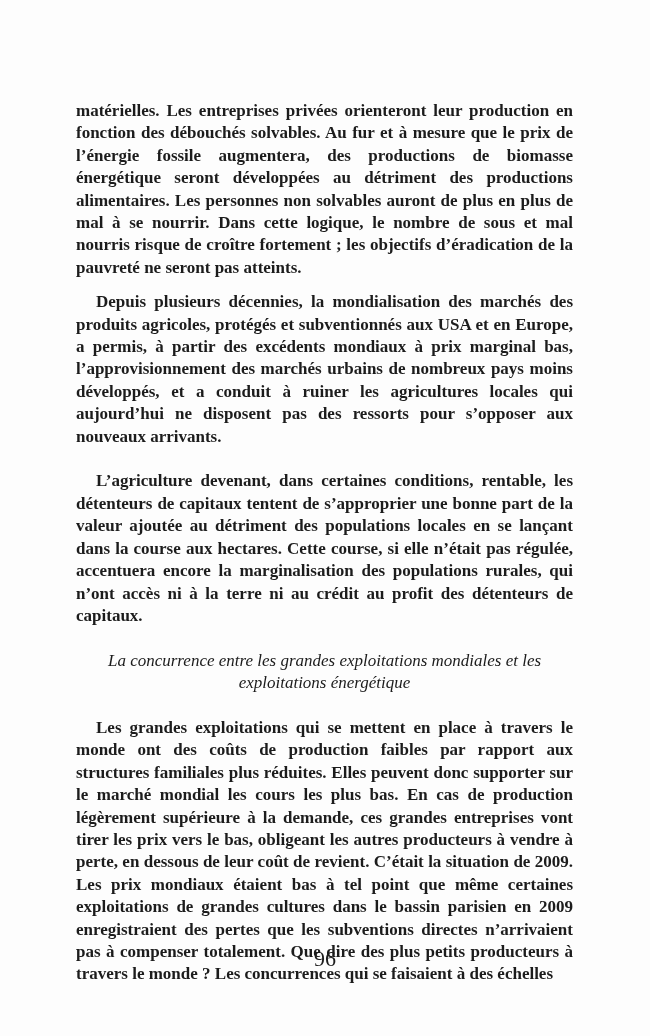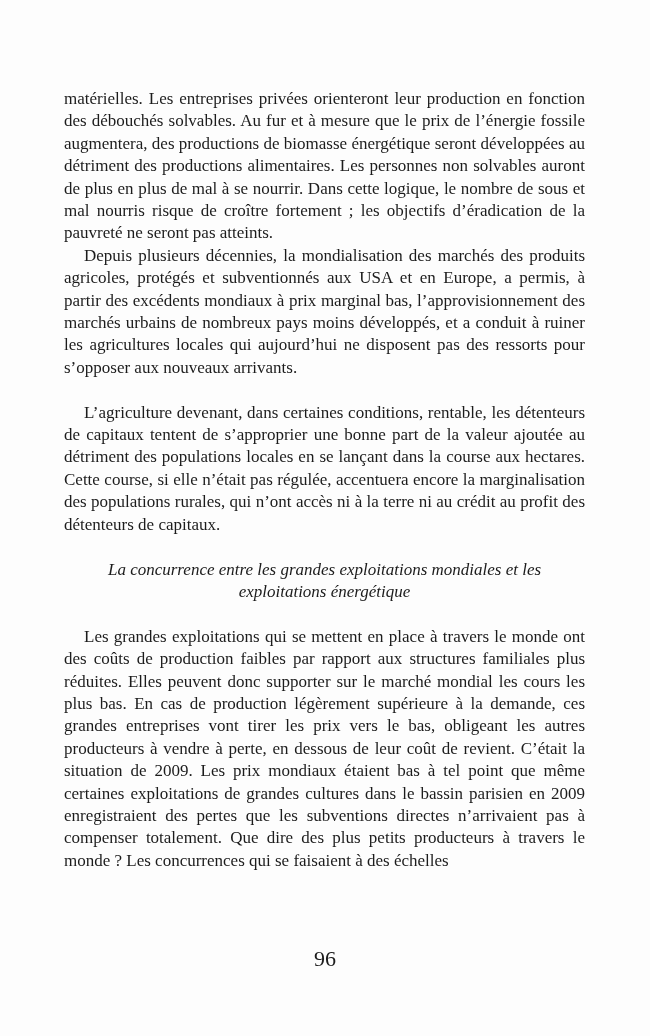--- a/index.html
+++ b/index.html
@@ -23,24 +23,25 @@
   }
   .text-block {
     position: absolute;
     top: 88px;
     left: 64px;
     width: 521px;
     font-size: 17px;
     line-height: 22.4px;
   }
   p.body-par {
-    margin: 0;
+    margin: 12px;
     text-align: justify;
     text-indent: 20px;
     hyphens: none;
+    font-weight: bold;
   }
   p.no-indent {
     text-indent: 0;
   }
   p.gap-above {
     margin-top: 22.4px;
   }
   p.section-heading {
     margin: 22.4px auto;
     padding: 0 10px;

